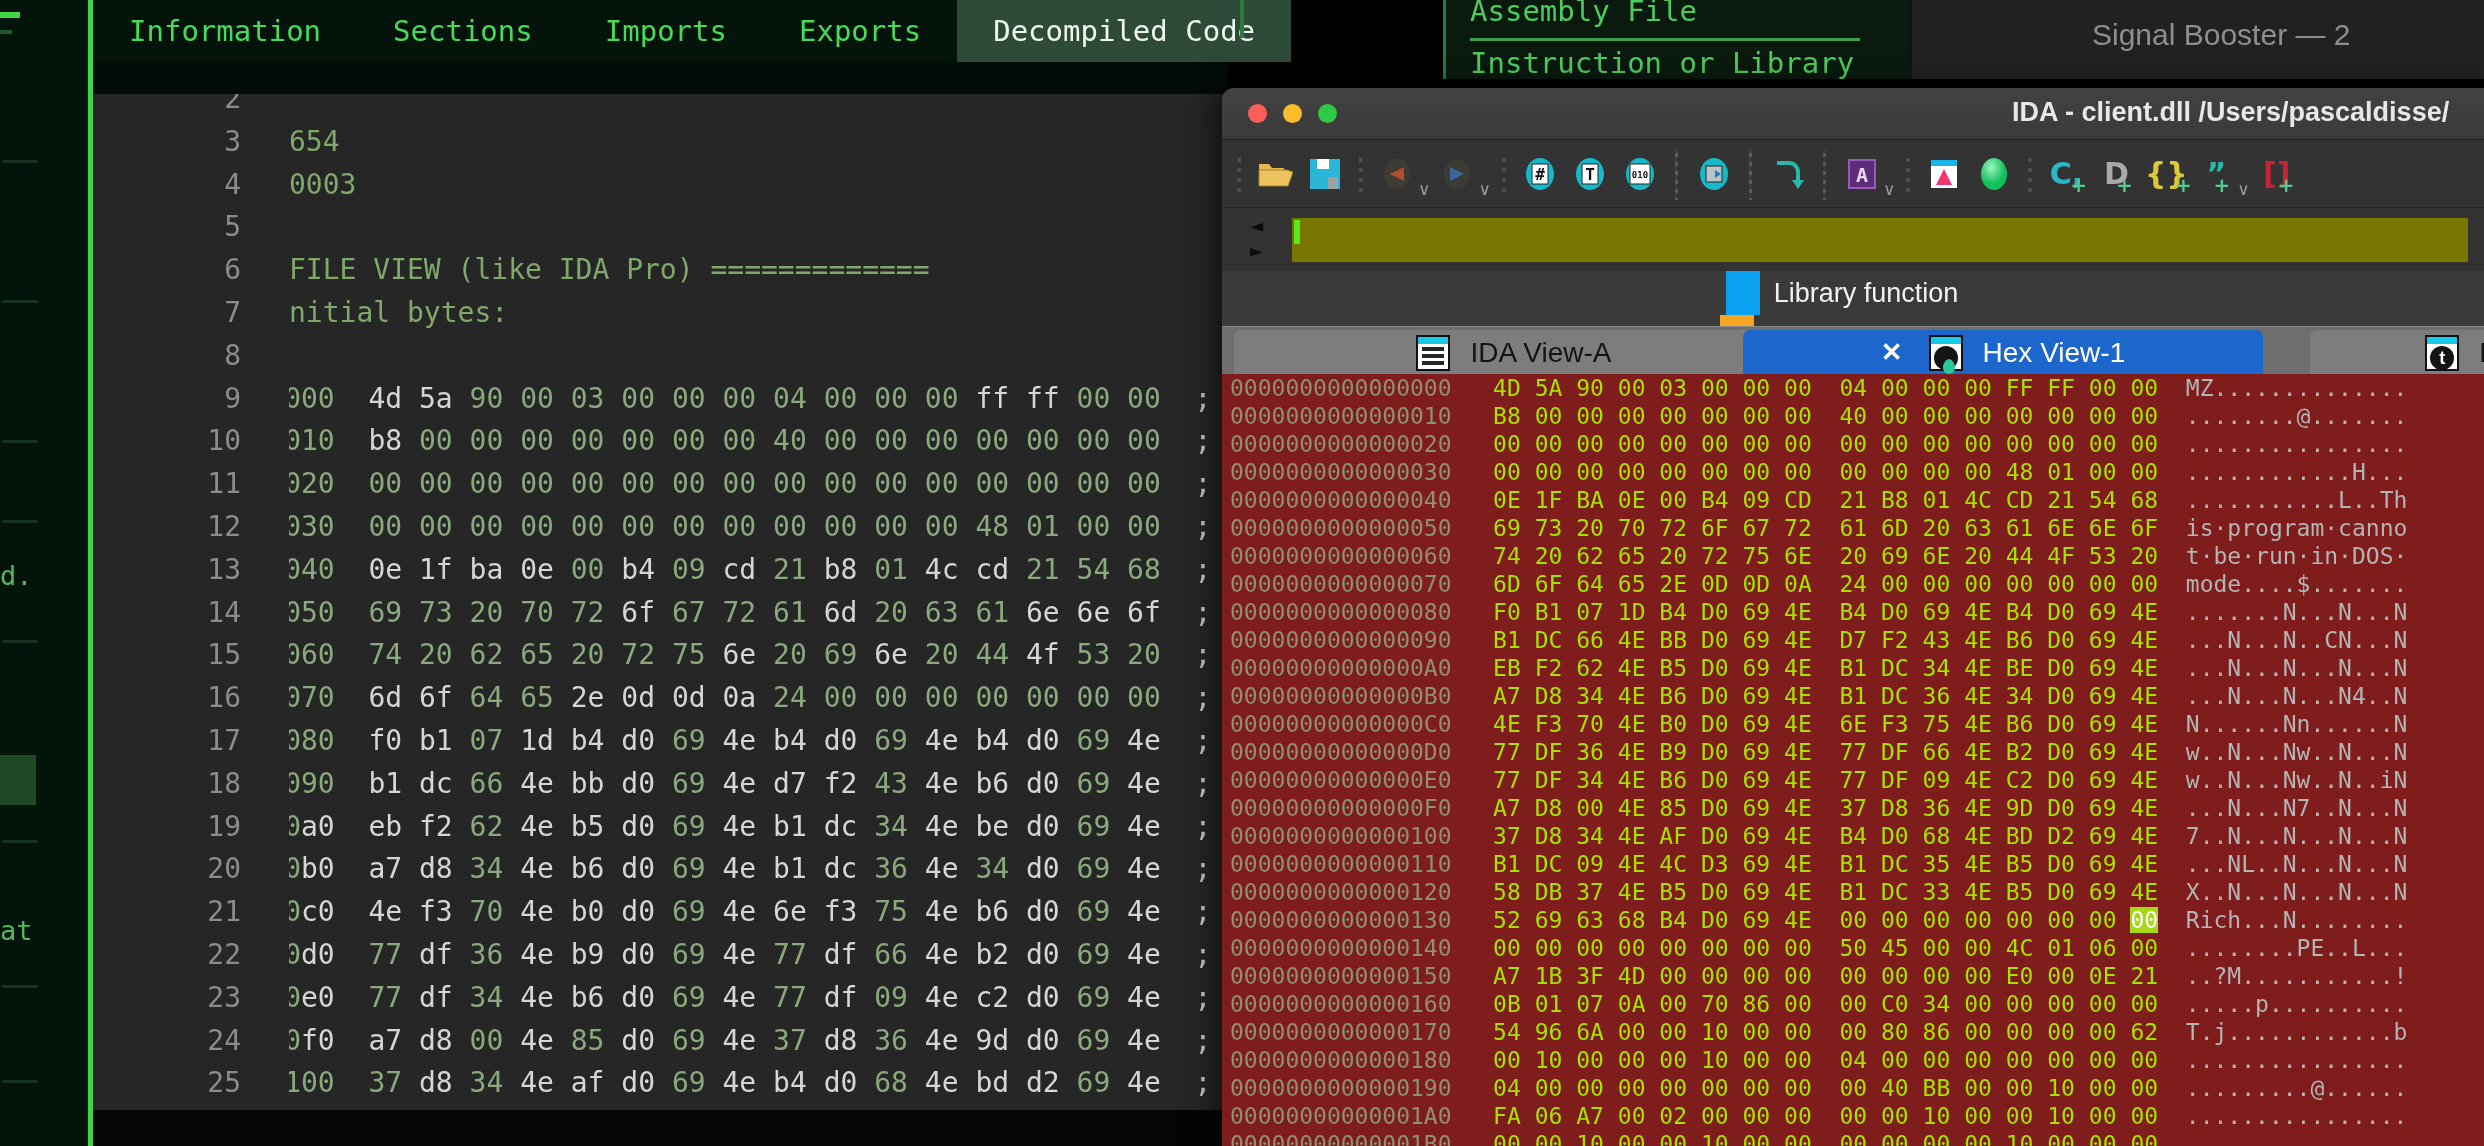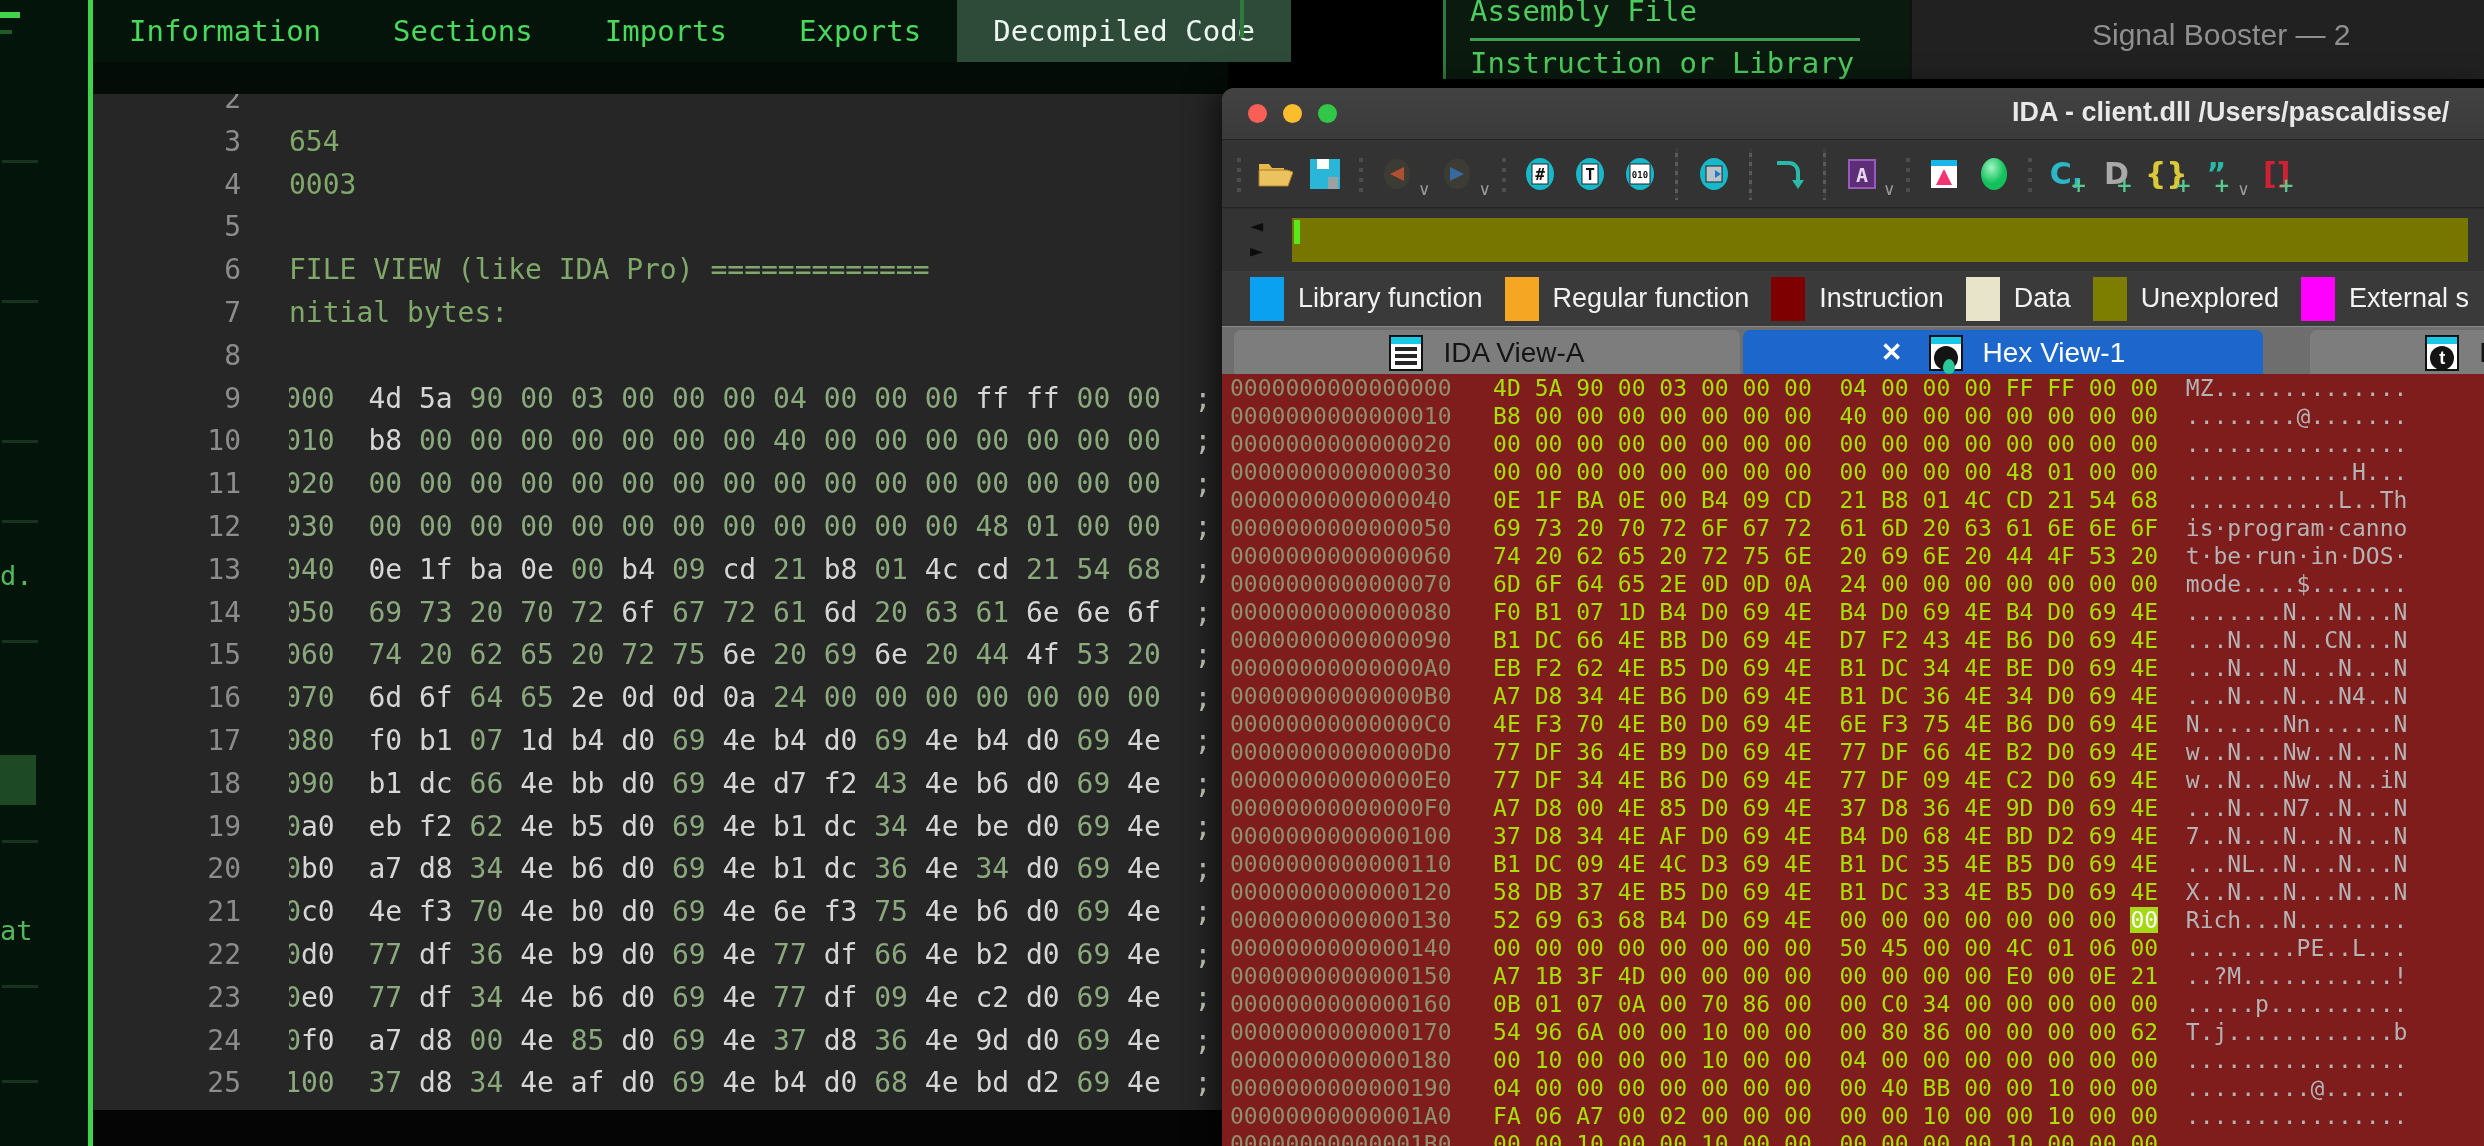--- a/index.html
+++ b/index.html
@@ -74,22 +74,22 @@
   .glyph-ic{font-size:30px;font-weight:bold;line-height:1;position:relative;
             font-family:"DejaVu Sans",sans-serif;}
   .glyph-plus{position:absolute;right:-4px;bottom:-6px;color:#57c88f;font-size:20px;font-weight:bold;}
 
   #ida-bandrow{position:absolute;left:0;top:121px;width:100%;height:62px;background:#333;}
   #band-arrows{position:absolute;left:28px;top:4px;color:#0c0c0c;font-size:22px;line-height:25px;}
   #nav-band{position:absolute;left:70px;top:9px;width:1176px;height:44px;background:#767600;}
   #nav-band .tick{position:absolute;left:2px;top:2px;width:6px;height:24px;background:#59e818;}
 
   #ida-legend{position:absolute;left:0;top:183px;width:100%;height:55px;background:#3a3a3a;
-              display:flex;align-items:center;padding-left:28px;box-sizing:border-box;
-              font-family:"Liberation Sans",sans-serif;}
+              display:flex;align-items:center;box-sizing:border-box;
+              font-family:"Liberation Sans",sans-serif;flex-direction:column;}
   .lg-item{display:flex;align-items:center;margin-right:22px;}
   .lg-sw{width:34px;height:44px;margin-right:14px;}
   .lg-label{color:#f2f2f2;font-size:27px;white-space:nowrap;}
 
   #ida-tabbar{position:absolute;left:0;top:238px;width:100%;height:48px;background:#6e6e6e;
               border-top:1px solid #8a8a8a;font-family:"Liberation Sans",sans-serif;}
   .ida-tab{position:absolute;top:3px;height:45px;border-radius:7px 7px 0 0;background:#7d7d7d;
            display:flex;align-items:center;justify-content:center;color:#141414;font-size:28px;}
   .ida-tab.active{background:#1d66cc;color:#fff;}
   .tab-x{color:#fff;font-size:26px;margin-right:26px;font-weight:bold;}
@@ -332,21 +332,21 @@
         <div class="lg-sw" style="background: rgb(125, 125, 0);"></div>
         <span class="lg-label">Unexplored</span>
       </div>
       <div class="lg-item">
         <div class="lg-sw" style="background: rgb(255, 0, 255);"></div>
         <span class="lg-label">External s</span>
       </div>
     </div>
 
   <div id="ida-tabbar">
-      <div class="ida-tab" style="left: 12px; width: 506px;">
+      <div class="ida-tab" style="left: 12px; width: 506px; padding-left: 27px;">
         <span class="tab-ic">
           <span class="bar"></span>
           <span class="rows"></span>
         </span>
         <span>IDA View-A</span>
       </div>
       <div class="ida-tab active" style="left: 521px; width: 520px;">
         <span class="tab-x">✕</span>
         <span class="tab-ic">
           <span class="bar"></span>

